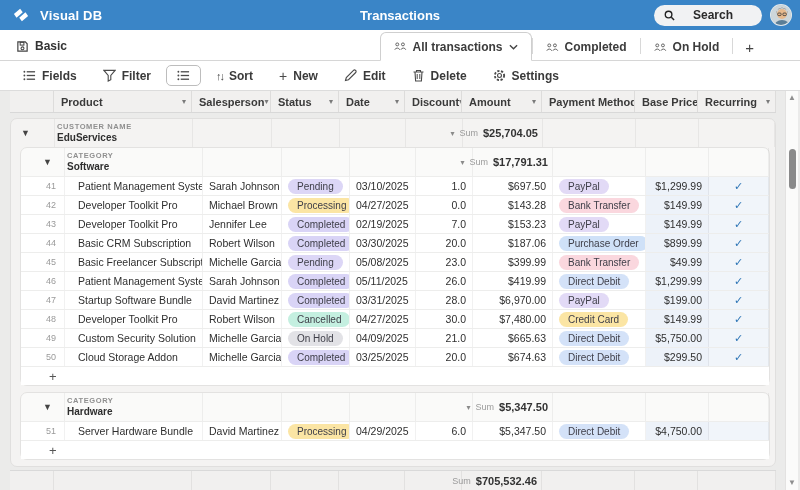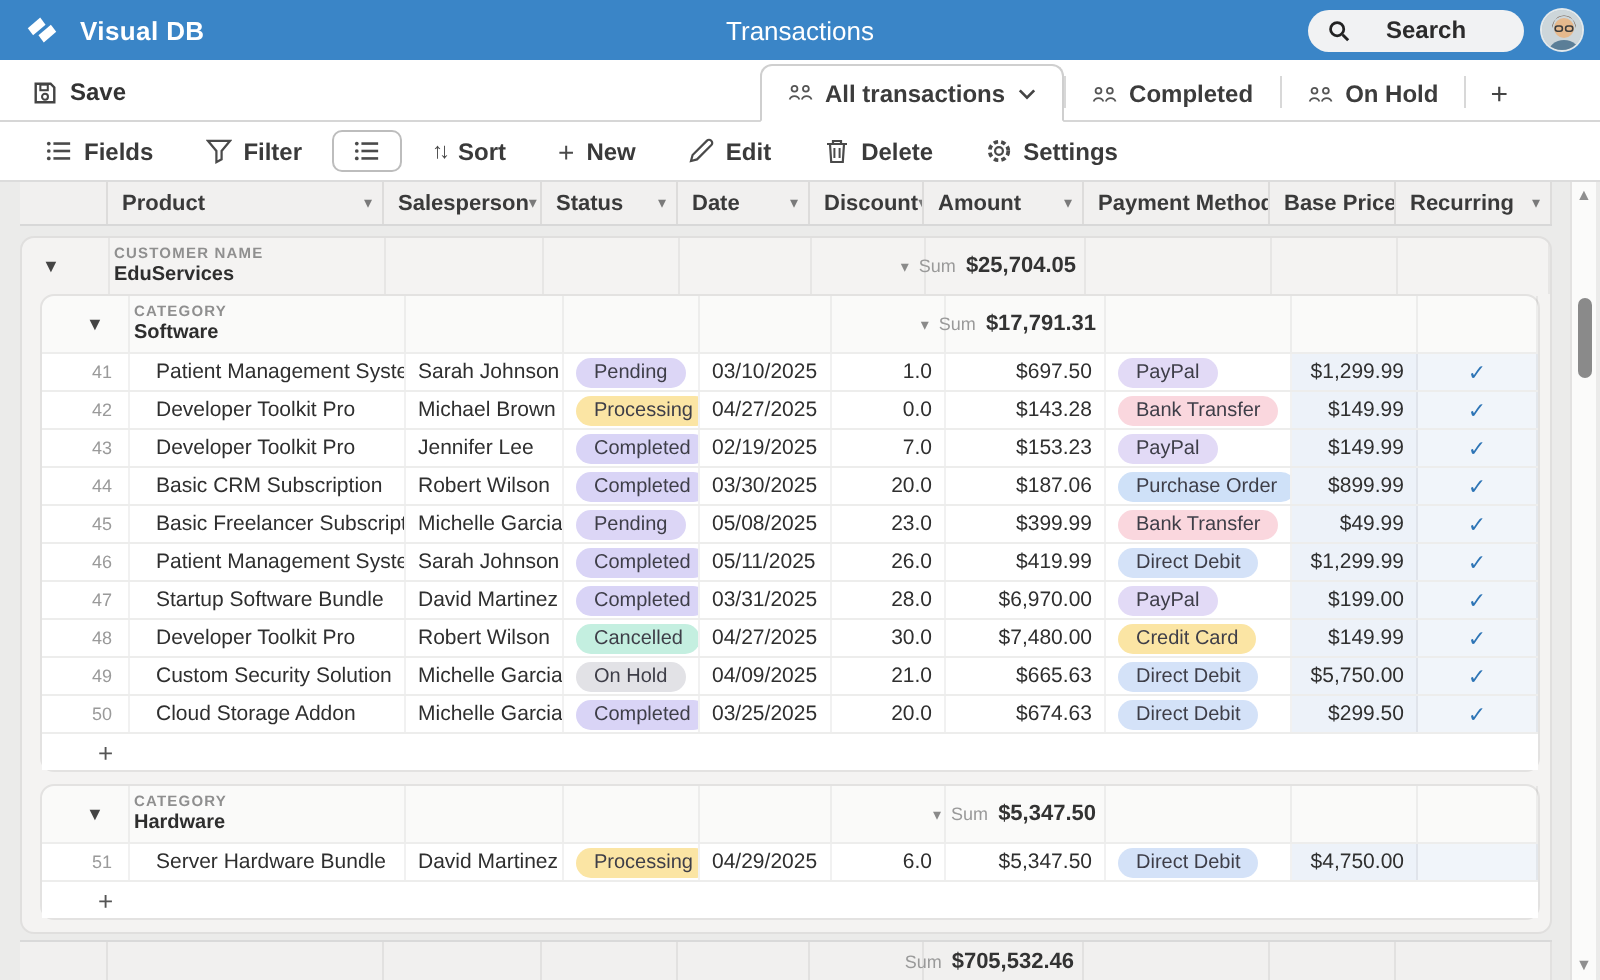--- a/index.html
+++ b/index.html
@@ -5,21 +5,21 @@
   * { margin:0; padding:0; box-sizing:border-box; }
   html,body { width:800px; height:490px; overflow:hidden; }
   body { font-family:"Liberation Sans","DejaVu Sans",sans-serif; background:#ebebea; font-size:12px; color:#333; }
   .app { width:800px; height:490px; display:flex; flex-direction:column; background:#ebebea;justify-content:center; }
 
   
   .topbar { height:30px; background:#3a85c7; display:flex; align-items:center; padding:0 8px; position:relative; flex:0 0 auto; }
   .brand { display:flex; align-items:center; gap:10px; margin-left:4px; }
   .brand .logo { width:18px; height:16px; display:block; }
   .brand-name { color:#fff; font-weight:bold; font-size:13px; letter-spacing:.2px; }
-  .page-title { position:absolute; left:0; right:0; text-align:center; color:#fff; font-weight:normal; font-size:13px; pointer-events:none; }
+  .page-title { position:absolute; left:0; right:0; text-align:center; color:#fff; font-weight:bold; font-size:13px; pointer-events:none; }
   .topbar-right { margin-left:auto; display:flex; align-items:center; gap:8px; z-index:2; }
   .searchbox { background:#f1f2f3; border-radius:11px; height:21px; width:108px; display:flex; align-items:center; gap:18px; padding:0 10px; }
   .searchbox .stext { color:#2b2b2b; font-size:12px; font-weight:600; }
   .avatar { width:22px; height:22px; border-radius:50%; overflow:hidden; border:1px solid rgba(255,255,255,.6); background:#b9c7cf; }
 
   
   .ribbon { height:31px; background:#fff; border-bottom:1px solid #d6d6d6; display:flex; align-items:flex-end; padding:0 0 0 16px; flex:0 0 auto; position:relative; }
   .save-btn { display:flex; align-items:center; gap:6px; color:#333; font-size:12px; font-weight:600; margin-bottom:7px; cursor:pointer; }
   .tabs { margin-left:auto; display:flex; align-items:flex-end; height:31px; margin-right:34px; }
   .tab { display:flex; align-items:center; gap:6px; padding:0 13px; height:26px; font-size:12px; font-weight:600; color:#3c3c3c; cursor:pointer; }
@@ -120,21 +120,21 @@
     </div>
   </header>
 
   <div class="ribbon">
     <div class="save-btn">
       <svg class="ticon" viewBox="0 0 14 14" width="13" height="13">
           <path d="M2 2 h8 l2 2 v8 h-10 Z" fill="none" stroke="#444" stroke-width="1.3"></path>
           <rect x="4.5" y="2.5" width="4" height="3" fill="none" stroke="#444" stroke-width="1.1"></rect>
           <circle cx="7" cy="9" r="1.6" fill="none" stroke="#444" stroke-width="1.1"></circle>
         </svg>
-      <span>Save</span>
+      <span>Basic</span>
     </div>
     <div class="tabs">
       <div class="tab active">
         <svg class="ticon" viewBox="0 0 16 12" width="14" height="11">
             <circle cx="4" cy="3.4" r="1.8" fill="none" stroke="#555" stroke-width="1.1"></circle>
             <circle cx="11" cy="3.4" r="1.8" fill="none" stroke="#555" stroke-width="1.1"></circle>
             <path d="M1 10 a3.2 3.2 0 0 1 6 0" fill="none" stroke="#555" stroke-width="1.1"></path>
             <path d="M8.5 10 a3.2 3.2 0 0 1 6 0" fill="none" stroke="#555" stroke-width="1.1"></path>
           </svg>
         <span>All transactions</span>

